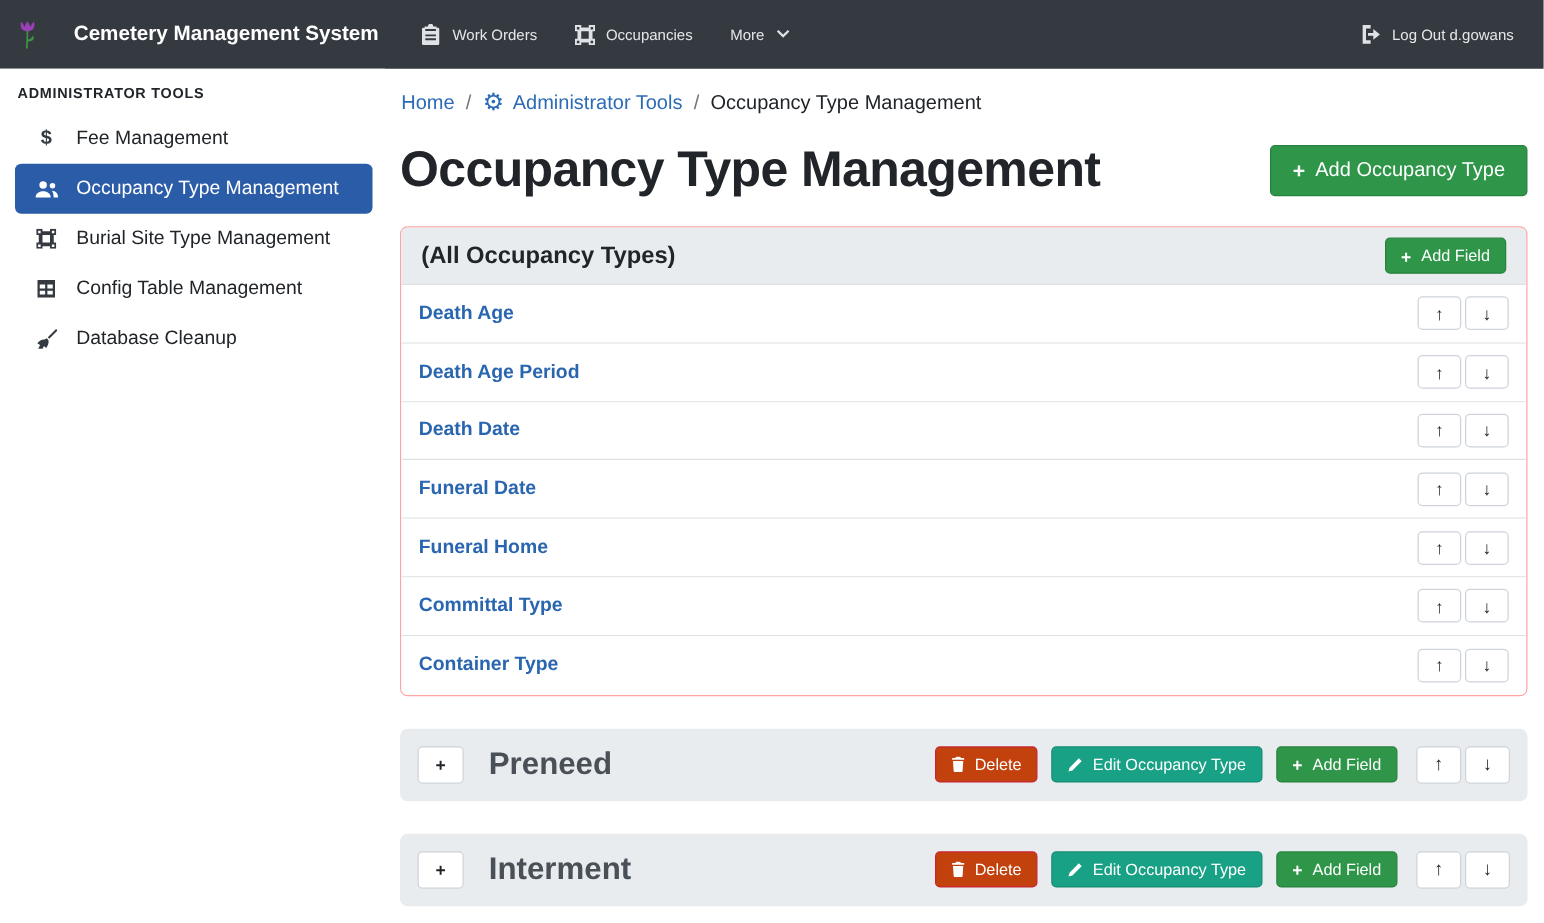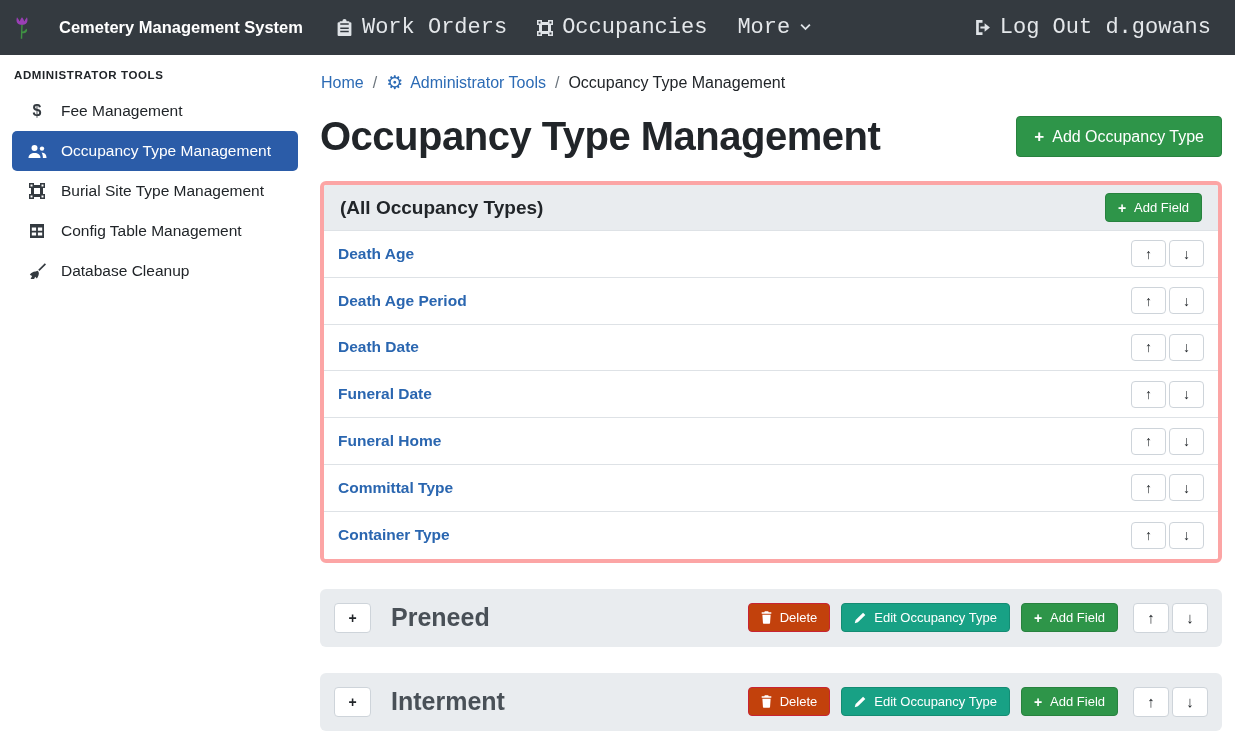--- a/index.html
+++ b/index.html
@@ -14,21 +14,21 @@
   
   .navbar {
     height:55px; background:#343a40; display:flex; align-items:center;
     padding:0 24px 0 12px; color:#e9ecef;
   }
   .brand { display:flex; align-items:center; gap:27px; margin-right:18px; }
   .brand-text { color:#fff; font-weight:700; font-size:16.5px; }
   .nav-links { display:flex; align-items:center; flex:1; }
   .nav-link {
     display:flex; align-items:center; gap:9px; color:#e4e7ea;
-    font-size:22px; padding:8px 15px;font-family:Liberation Mono, monospace;
+    font-size:12px; padding:8px 15px;
   }
   .nav-ic { display:inline-flex; align-items:center; color:#dfe3e7; }
   .logout { margin-left:auto; padding-right:0; }
 
   
   .layout { display:flex; height:509px; }
   .sidebar { width:308px; padding:14px 10px 0 12px; background:#fff; flex:none; }
   .sidebar-heading {
     font-size:11.5px; font-weight:700; letter-spacing:.6px; color:#212529;
     text-transform:uppercase; margin:0 0 10px 2px;
@@ -71,21 +71,21 @@
   }
   .btn-arrow { width:35px; height:27px; font-size:14px; }
   .btn-arrow-lg { width:36px; height:30px; font-size:15px; }
   .expand-btn { width:37px; height:30px; font-size:17px; font-weight:400; }
   .plus-glyph { font-weight:700; font-size:14px; line-height:1; }
   .btn-lg .plus-glyph { font-size:17px; }
   .arrow-group { display:flex; gap:3px; }
 
   
   .card {
-    margin-top:22px; border:4px solid #fca5a5; border-radius:6px;
+    margin-top:22px; border:1px solid #fca5a5; border-radius:6px;
     overflow:hidden; background:#fff;
   }
   .card-header {
     background:#e9ecef; min-height:46px; padding:8px 16px;
     display:flex; align-items:center; justify-content:space-between;
     border-bottom:1px solid #dee2e6;
   }
   .card-title { font-size:19px; font-weight:700; color:#212529; }
   .field-row {
     min-height:46.8px; display:flex; align-items:center; justify-content:space-between;

